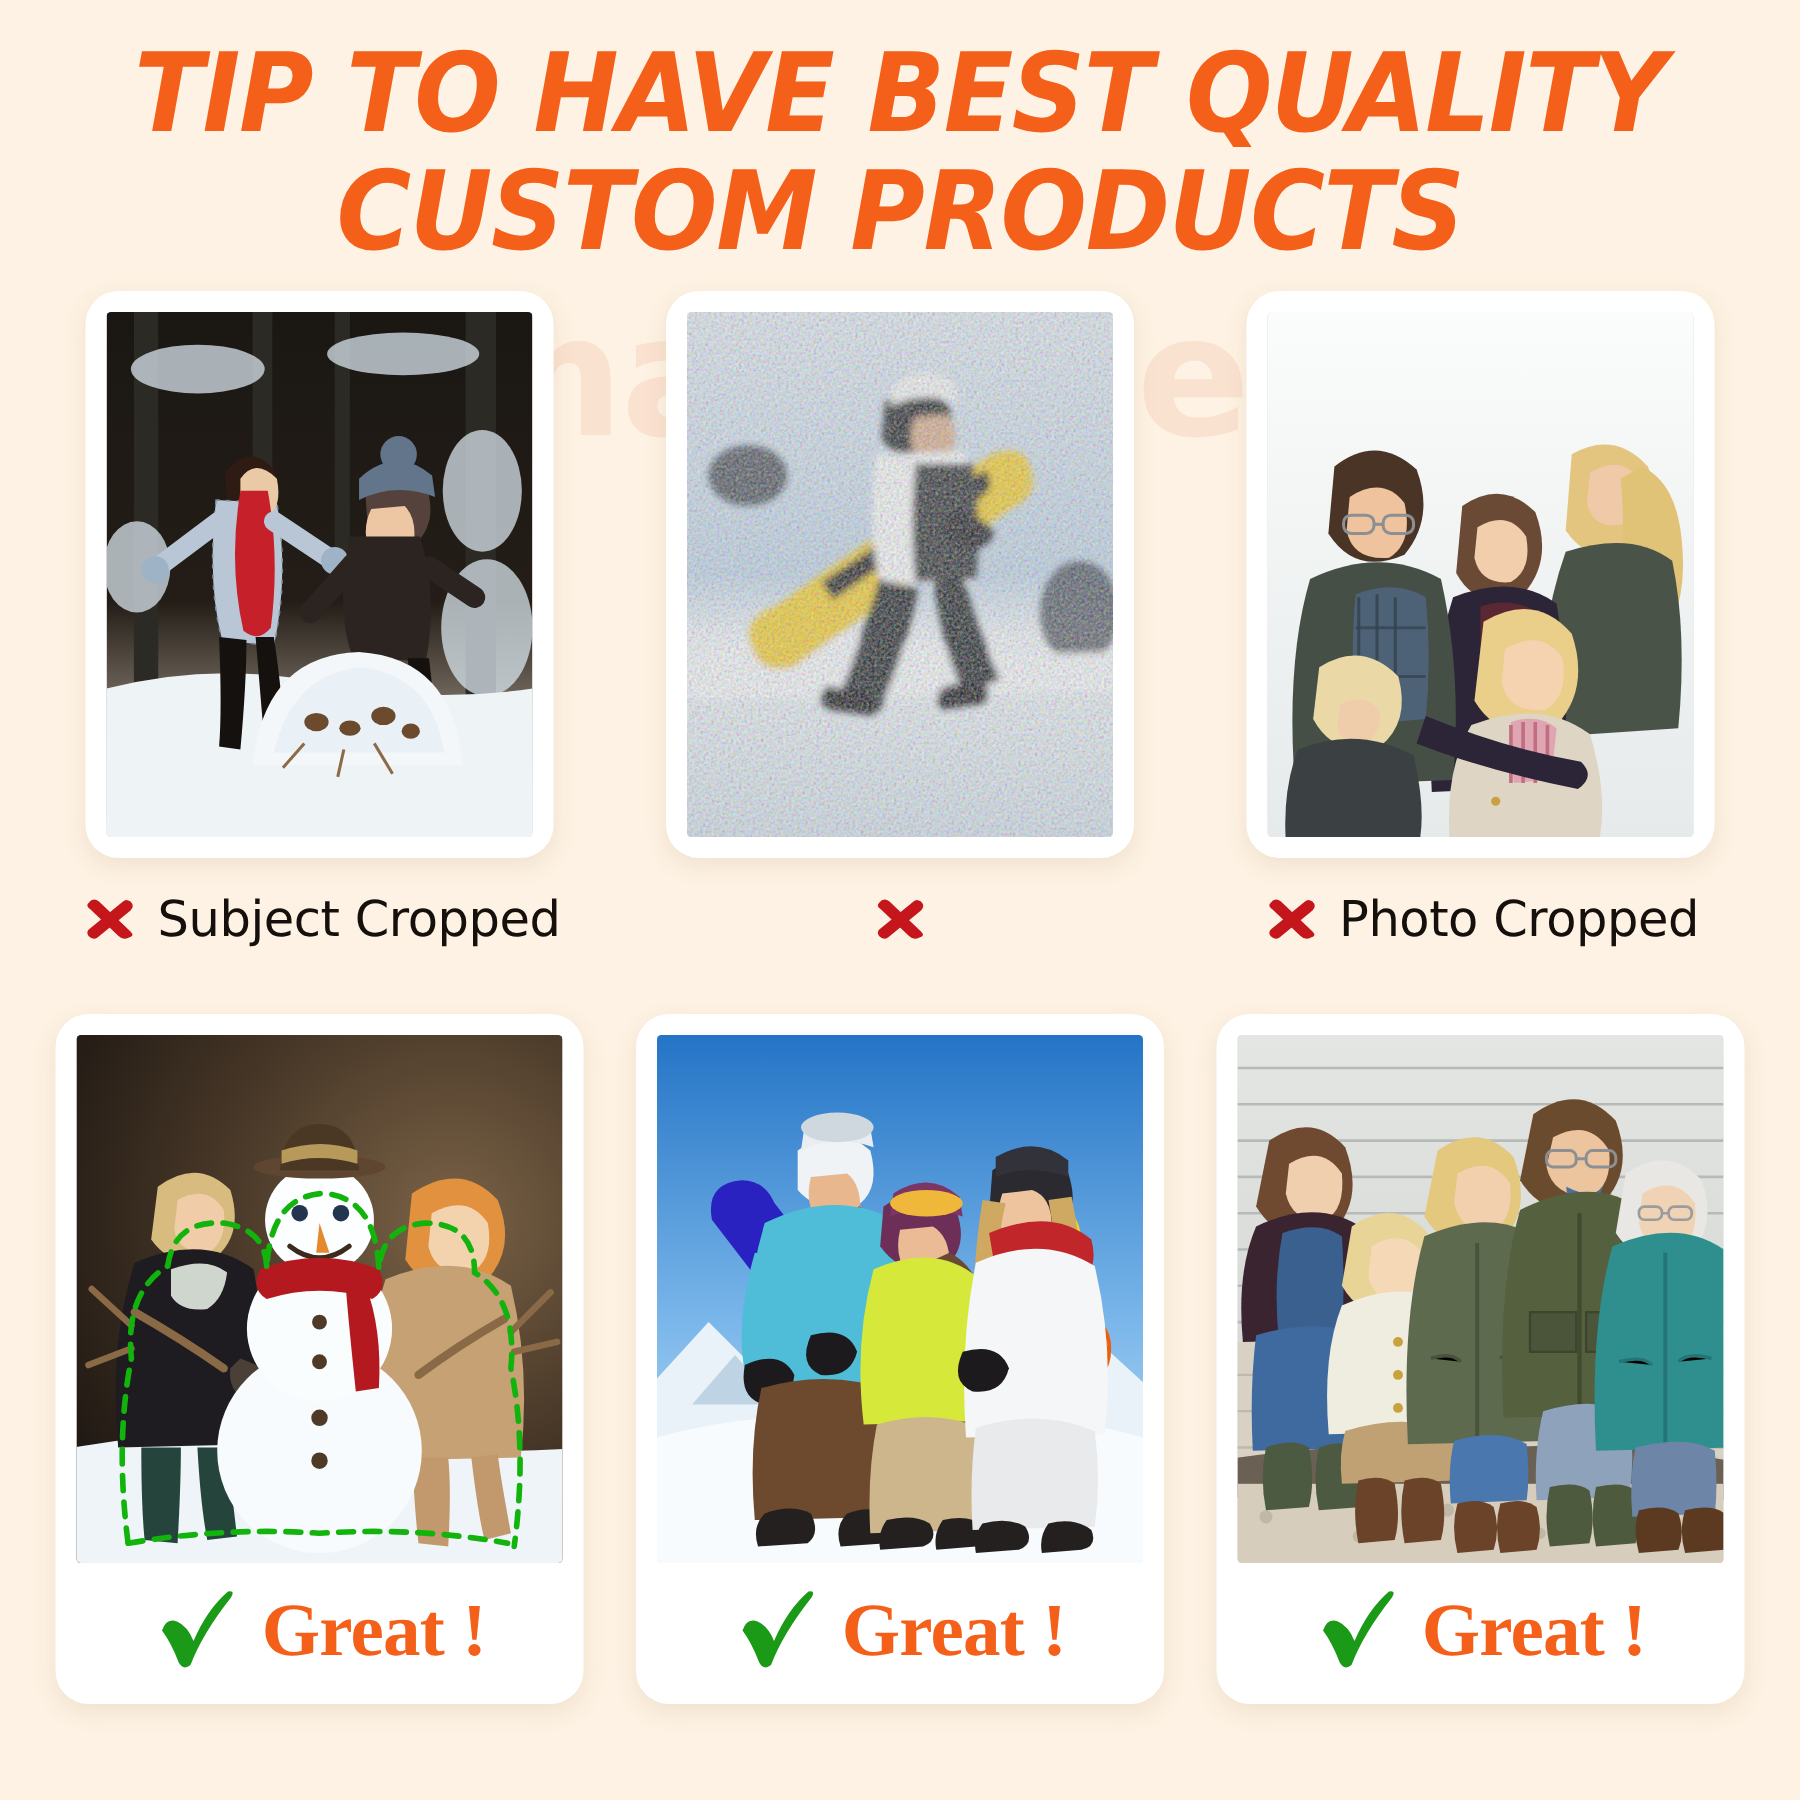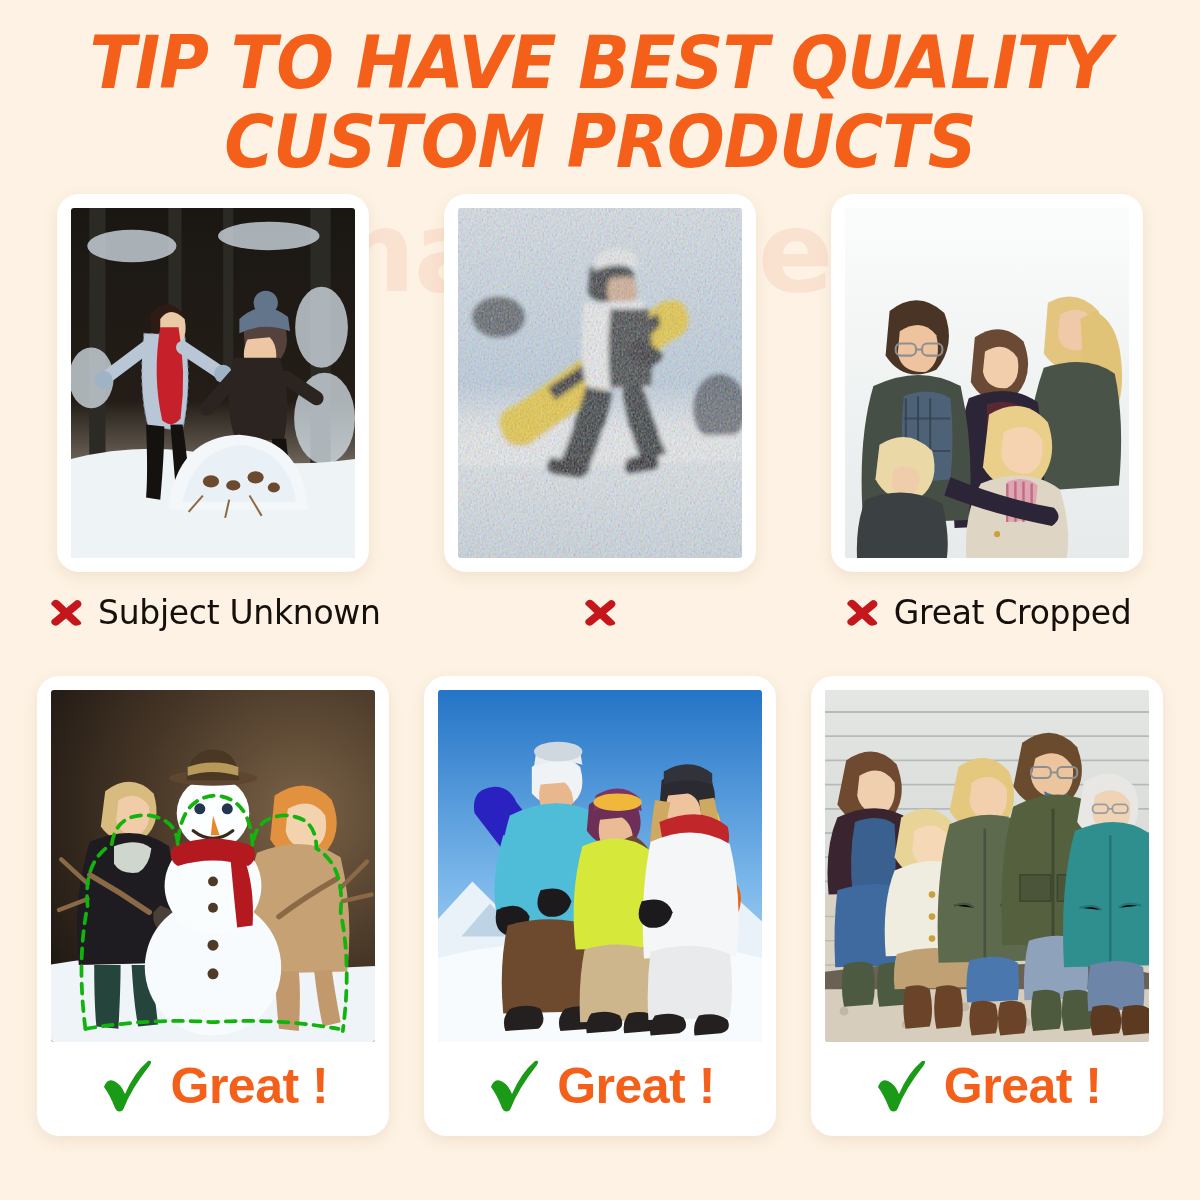--- a/index.html
+++ b/index.html
@@ -106,21 +106,21 @@
 
   
   .good-label{
     display:flex;
     align-items:center;
     justify-content:center;
     gap:14px;
     height:88px;
   }
   .good-label .txt{
-    font-family:Liberation Sans, sans-serif;
+    font-family:Liberation Serif, serif;
     font-weight:700;
     font-size:50px;
     color:#F4601A;
     letter-spacing:-0.5px;
     white-space:nowrap;
   }
   .check-icon{ width:58px; height:58px; flex:0 0 58px; }
 
   .row-bad{ margin-bottom:0; }
 </style>
@@ -208,21 +208,21 @@
         </svg>
       </div>
     </div>
     <div class="bad-label">
       <span class="x-icon">
         <svg viewBox="0 0 40 40">
           <path d="M6 9 q3 -4 7 -1 L34 28 q3 3 -1 4 q-4 2 -7 -1 L7 13 q-3 -2 -1 -4z" fill="#C5161C"></path>
           <path d="M34 8 q3 3 0 6 L12 32 q-3 2 -6 -1 q-2 -3 1 -5 L29 8 q2 -2 5 0z" fill="#C5161C"></path>
         </svg>
       </span>
-      <span class="txt">Subject Unknown</span>
+      <span class="txt">Subject Cropped</span>
     </div>
   </div>
 
   <div class="cell">
     <div class="card bad">
       <div class="photo">
         <svg viewBox="0 0 280 350" preserveAspectRatio="xMidYMid slice">
           <defs>
             <filter id="grain">
               <feTurbulence type="fractalNoise" baseFrequency="0.55" numOctaves="3" result="n"></feTurbulence>
@@ -335,21 +335,21 @@
         </svg>
       </div>
     </div>
     <div class="bad-label">
       <span class="x-icon">
         <svg viewBox="0 0 40 40">
           <path d="M6 9 q3 -4 7 -1 L34 28 q3 3 -1 4 q-4 2 -7 -1 L7 13 q-3 -2 -1 -4z" fill="#C5161C"></path>
           <path d="M34 8 q3 3 0 6 L12 32 q-3 2 -6 -1 q-2 -3 1 -5 L29 8 q2 -2 5 0z" fill="#C5161C"></path>
         </svg>
       </span>
-      <span class="txt">Great Cropped</span>
+      <span class="txt">Photo Cropped</span>
     </div>
   </div>
 </div>
 
 <div class="grid">
 
   <div class="cell">
     <div class="card good">
       <div class="photo">
         <svg viewBox="0 0 320 320" preserveAspectRatio="xMidYMid slice">

